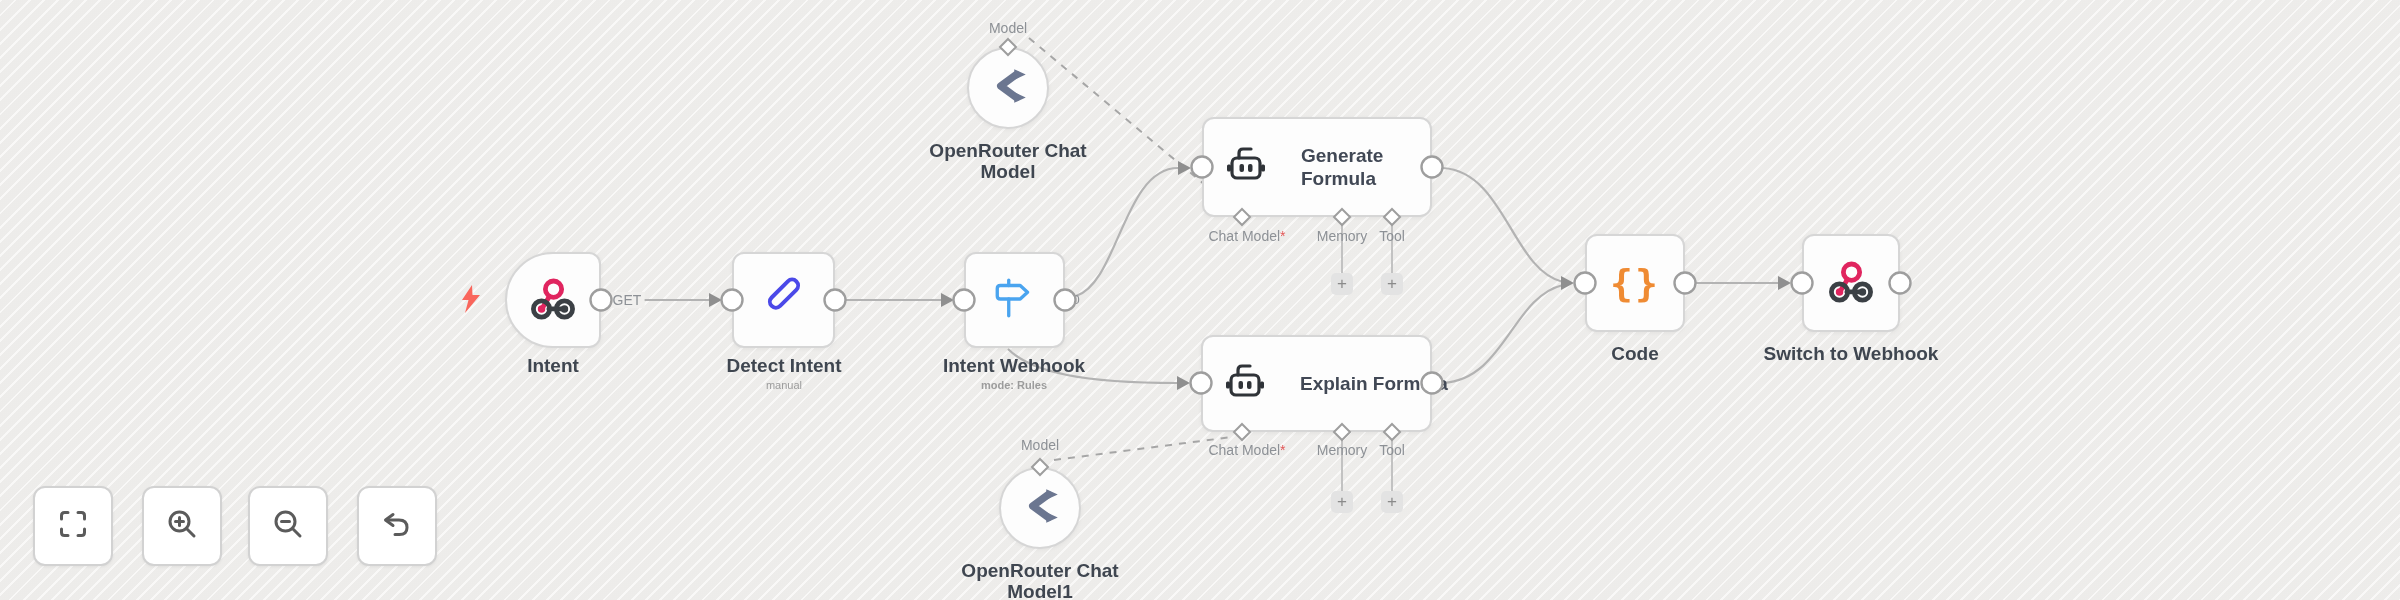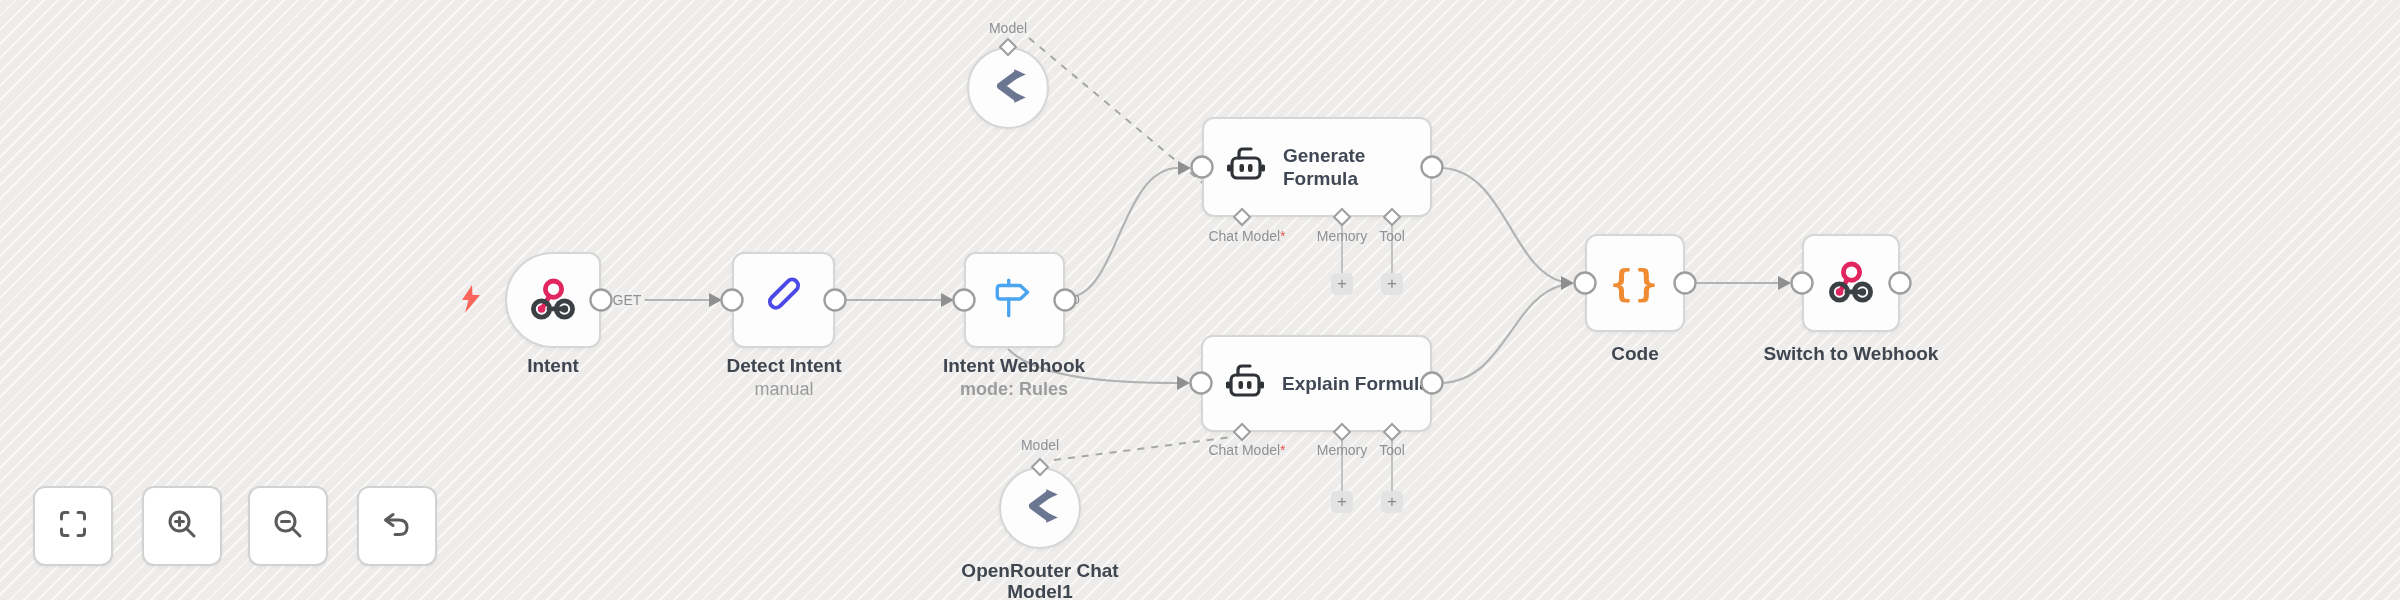--- a/index.html
+++ b/index.html
@@ -9,28 +9,28 @@
     background-image:repeating-linear-gradient(135deg, rgba(255,255,255,0.55) 0 2px, rgba(0,0,0,0.015) 2px 10px);
   }
   svg.layer{position:absolute;left:0;top:0;width:2400px;height:600px;pointer-events:none;}
   #edge-layer{z-index:1;}
   #port-layer{z-index:4;}
   .node{position:absolute;z-index:2;background:#fdfdfd;border:2px solid #d6d6d6;border-radius:12px;
     box-shadow:0 1px 4px rgba(0,0,0,0.05);display:flex;align-items:center;justify-content:center;box-sizing:border-box;}
   .node.trigger{border-radius:48px 12px 12px 48px;}
   .node.circle{border-radius:50%;}
   .node.agent{justify-content:flex-start;padding-left:20px;}
-  .agent-title{margin-left:15px;font-size:19px;font-weight:700;color:#414855;line-height:23px;}
+  .agent-title{margin-left:33px;font-size:19px;font-weight:700;color:#414855;line-height:23px;}
   .agent-title.wrap{width:118px;}
   .agent-title.nowrap{white-space:nowrap;}
   .nlabel{position:absolute;z-index:3;transform:translate(-50%,0);text-align:center;
     font-size:19px;font-weight:700;color:#3f4650;white-space:nowrap;}
   .nlabel.multiline{white-space:normal;line-height:21px;}
   .nsub{position:absolute;z-index:3;transform:translate(-50%,0);text-align:center;
-    font-size:18px;font-weight:400;color:#9c9c9c;white-space:nowrap;}
+    font-size:11px;font-weight:400;color:#9c9c9c;white-space:nowrap;}
   .plabel{position:absolute;z-index:3;transform:translate(-50%,-50%);font-size:14px;color:#8d9196;white-space:nowrap;}
   .plabel .req{color:#e25555;}
   .plabel.bg{background:#f1f0ee;padding:0 3px;}
   .plus{position:absolute;z-index:2;width:22px;height:22px;border-radius:5px;background:#e3e3e3;
     color:#8a8a8a;font-size:17px;line-height:21px;text-align:center;font-weight:400;cursor:pointer;}
   .bolt{position:absolute;z-index:2;}
   .codeglyph{font-family:"DejaVu Sans Mono",monospace;font-size:38px;font-weight:700;color:#ef8b33;letter-spacing:2px;}
   .ctrl{position:absolute;z-index:5;width:80px;height:80px;background:#ffffff;border:2px solid #d2d2d2;
     border-radius:12px;display:flex;align-items:center;justify-content:center;box-sizing:border-box;
     box-shadow:0 1px 3px rgba(0,0,0,0.06);cursor:pointer;}
@@ -185,20 +185,21 @@
   </div>
 
   <div class="nlabel" style="left:553px;top:355px;">Intent</div>
 
   <div class="nlabel" style="left:784px;top:355px;">Detect Intent</div>
   <div class="nsub" style="left:784px;top:379px;">manual</div>
 
   <div class="nlabel" style="left:1014px;top:355px;">Intent Webhook</div>
   <div class="nsub" style="left:1014px;top:379px;font-weight:bold;">mode: Rules</div>
 
+  <div class="nlabel multiline" style="left:1008px;top:140px;width:180px;">OpenRouter Chat Model</div>
 
   <div class="nlabel multiline" style="left:1040px;top:560px;width:190px;">OpenRouter Chat Model1</div>
 
   <div class="nlabel" style="left:1635px;top:343px;">Code</div>
 
   <div class="nlabel" style="left:1851px;top:343px;">Switch to Webhook</div>
 
   <div class="plabel bg" style="left:627px;top:300px;">GET</div>
 
   <div class="plabel" style="left:1076px;top:299px;font-size:13px;">0</div>

